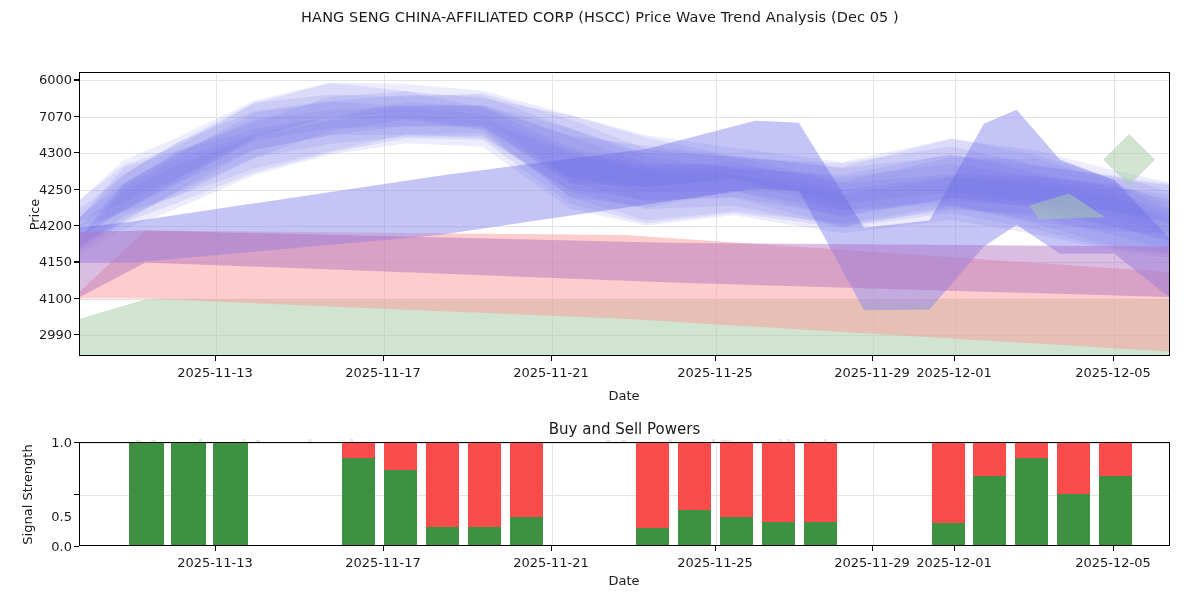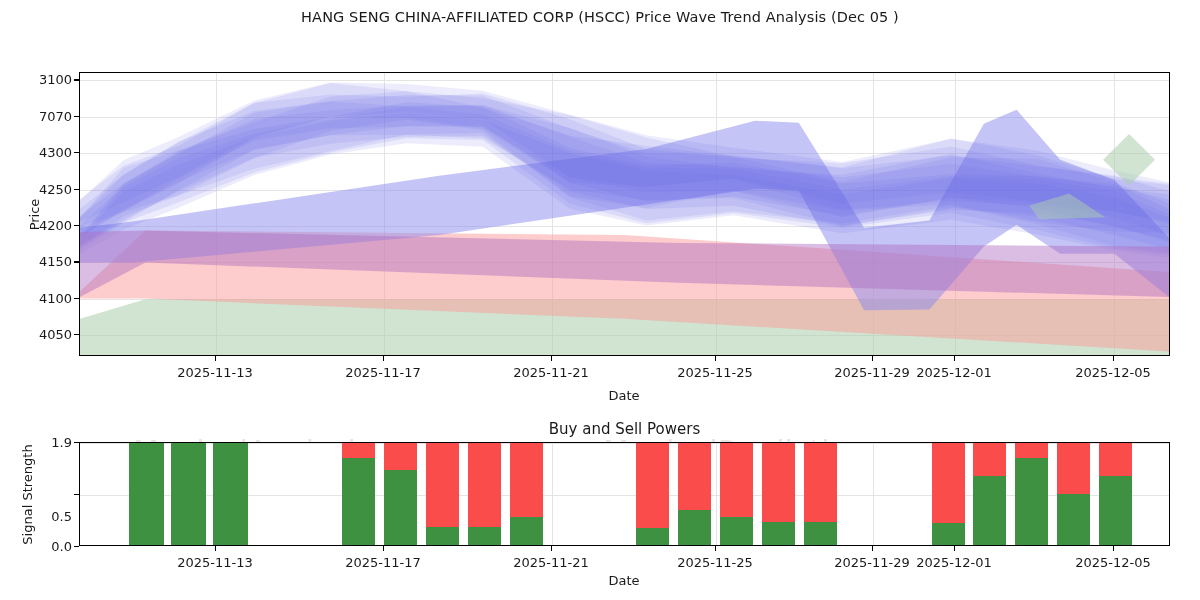--- a/index.html
+++ b/index.html
@@ -115,35 +115,35 @@
         <path d="M0.0,145.5 L43.6,102.5 L98.2,69.5 L174.6,38.2 L250.9,28.3 L327.3,22.1 L403.7,22.6 L490.9,56.0 L567.3,80.6 L654.6,82.9 L763.7,96.0 L872.8,83.2 L960.1,94.2 L1036.5,103.3 L1091.0,119.2 L1091.0,168.1 L1036.5,155.3 L960.1,136.4 L872.8,125.1 L763.7,143.7 L654.6,124.5 L567.3,129.1 L490.9,110.5 L403.7,52.7 L327.3,53.4 L250.9,62.5 L174.6,77.4 L98.2,110.1 L43.6,137.1 L0.0,165.5 Z" fill="#6c6ce8" fill-opacity="0.13"></path>
         <path d="M0.0,136.7 L43.6,102.4 L98.2,70.1 L174.6,29.9 L250.9,21.7 L327.3,23.9 L403.7,20.6 L490.9,46.5 L567.3,76.9 L654.6,85.1 L763.7,91.0 L872.8,74.0 L960.1,93.4 L1036.5,104.5 L1091.0,111.5 L1091.0,163.7 L1036.5,145.8 L960.1,130.4 L872.8,126.0 L763.7,144.9 L654.6,118.8 L567.3,119.6 L490.9,105.7 L403.7,54.4 L327.3,53.8 L250.9,55.7 L174.6,68.0 L98.2,106.6 L43.6,139.2 L0.0,164.8 Z" fill="#6c6ce8" fill-opacity="0.13"></path>
         <path d="M0.0,127.5 L43.6,93.1 L98.2,73.5 L174.6,30.1 L250.9,10.0 L327.3,18.5 L403.7,25.4 L490.9,42.5 L567.3,64.9 L654.6,84.0 L763.7,95.0 L872.8,65.9 L960.1,83.2 L1036.5,107.0 L1091.0,112.8 L1091.0,151.6 L1036.5,139.4 L960.1,133.7 L872.8,128.9 L763.7,137.8 L654.6,106.8 L567.3,114.9 L490.9,109.9 L403.7,55.9 L327.3,45.1 L250.9,44.2 L174.6,65.2 L98.2,111.3 L43.6,139.2 L0.0,154.7 Z" fill="#6c6ce8" fill-opacity="0.13"></path>
         <path d="M0.0,127.8 L43.6,87.8 L98.2,64.8 L174.6,27.8 L250.9,9.5 L327.3,11.0 L403.7,18.0 L490.9,42.0 L567.3,62.6 L654.6,75.3 L763.7,89.7 L872.8,66.1 L960.1,78.5 L1036.5,98.1 L1091.0,109.9 L1091.0,149.7 L1036.5,139.5 L960.1,129.3 L872.8,120.0 L763.7,131.1 L654.6,105.7 L567.3,114.6 L490.9,104.4 L403.7,46.9 L327.3,39.3 L250.9,43.7 L174.6,64.3 L98.2,104.9 L43.6,130.2 L0.0,150.0 Z" fill="#6c6ce8" fill-opacity="0.13"></path>
         <path d="M0.0,160.2 L65.5,158.7 L600.1,171.1 L1091.0,174.8 L1091.0,225.7 L600.1,211.2 L65.5,190.8 L0.0,225.7 Z" fill="#b06cc0" fill-opacity="0.45"></path>
         <polygon points="1051,61.38461538461539 1077,87.38461538461539 1051,113.38461538461539 1025,87.38461538461539" fill="#a9ceab" fill-opacity="0.55"></polygon>
         <polygon points="991,121.38461538461539 1027,145.3846153846154 961,147.3846153846154 951,133.3846153846154" fill="#a9ceab" fill-opacity="0.5"></polygon>
       </svg>
   </div>
   <div id="price-yticks">
-      <div class="ytick-label" style="left: 26px; width: 46px; right: auto; top: 334.154px;">4050</div>
+      <div class="ytick-label" style="left: 26px; width: 46px; right: auto; top: 334.154px;">2990</div>
       <div class="ytick-mark" style="left: 74px; top: 334.154px;"></div>
       <div class="ytick-label" style="left: 26px; width: 46px; right: auto; top: 297.744px;">4100</div>
       <div class="ytick-mark" style="left: 74px; top: 297.744px;"></div>
       <div class="ytick-label" style="left: 26px; width: 46px; right: auto; top: 261.333px;">4150</div>
       <div class="ytick-mark" style="left: 74px; top: 261.333px;"></div>
       <div class="ytick-label" style="left: 26px; width: 46px; right: auto; top: 224.923px;">4200</div>
       <div class="ytick-mark" style="left: 74px; top: 224.923px;"></div>
       <div class="ytick-label" style="left: 26px; width: 46px; right: auto; top: 188.513px;">4250</div>
       <div class="ytick-mark" style="left: 74px; top: 188.513px;"></div>
       <div class="ytick-label" style="left: 26px; width: 46px; right: auto; top: 152.103px;">4300</div>
       <div class="ytick-mark" style="left: 74px; top: 152.103px;"></div>
       <div class="ytick-label" style="left: 26px; width: 46px; right: auto; top: 115.692px;">7070</div>
       <div class="ytick-mark" style="left: 74px; top: 115.692px;"></div>
-      <div class="ytick-label" style="left: 26px; width: 46px; right: auto; top: 79.2821px;">3100</div>
+      <div class="ytick-label" style="left: 26px; width: 46px; right: auto; top: 79.2821px;">6000</div>
       <div class="ytick-mark" style="left: 74px; top: 79.2821px;"></div>
     </div>
   <div id="price-xticks">
       <div class="xtick-mark" style="left: 215px; top: 356px;"></div>
       <div class="xtick-label" style="left: 215px; top: 365px;">2025-11-13</div>
       <div class="xtick-mark" style="left: 383px; top: 356px;"></div>
       <div class="xtick-label" style="left: 383px; top: 365px;">2025-11-17</div>
       <div class="xtick-mark" style="left: 551px; top: 356px;"></div>
       <div class="xtick-label" style="left: 551px; top: 365px;">2025-11-21</div>
       <div class="xtick-mark" style="left: 715px; top: 356px;"></div>
@@ -241,21 +241,21 @@
           <div class="bar-green" style="height: 68.64px; background: rgb(61, 145, 64);"></div>
           <div class="bar-red" style="height: 35.36px; bottom: 68.64px; background: rgb(251, 76, 76);"></div>
         </div>
       </div>
   </div>
   <div id="power-yticks">
       <div class="ytick-label" style="left: 38px; width: 34px; right: auto; top: 546px;">0.0</div>
       <div class="ytick-mark" style="left: 74px; top: 546px;"></div>
       <div class="ytick-label" style="left: 38px; width: 34px; right: auto; top: 516px;">0.5</div>
       <div class="ytick-mark" style="left: 74px; top: 494px;"></div>
-      <div class="ytick-label" style="left: 38px; width: 34px; right: auto; top: 442px;">1.9</div>
+      <div class="ytick-label" style="left: 38px; width: 34px; right: auto; top: 442px;">1.0</div>
       <div class="ytick-mark" style="left: 74px; top: 442px;"></div>
     </div>
   <div id="power-xticks">
       <div class="xtick-mark" style="left: 215px; top: 546px;"></div>
       <div class="xtick-label" style="left: 215px; top: 555px;">2025-11-13</div>
       <div class="xtick-mark" style="left: 383px; top: 546px;"></div>
       <div class="xtick-label" style="left: 383px; top: 555px;">2025-11-17</div>
       <div class="xtick-mark" style="left: 551px; top: 546px;"></div>
       <div class="xtick-label" style="left: 551px; top: 555px;">2025-11-21</div>
       <div class="xtick-mark" style="left: 715px; top: 546px;"></div>

